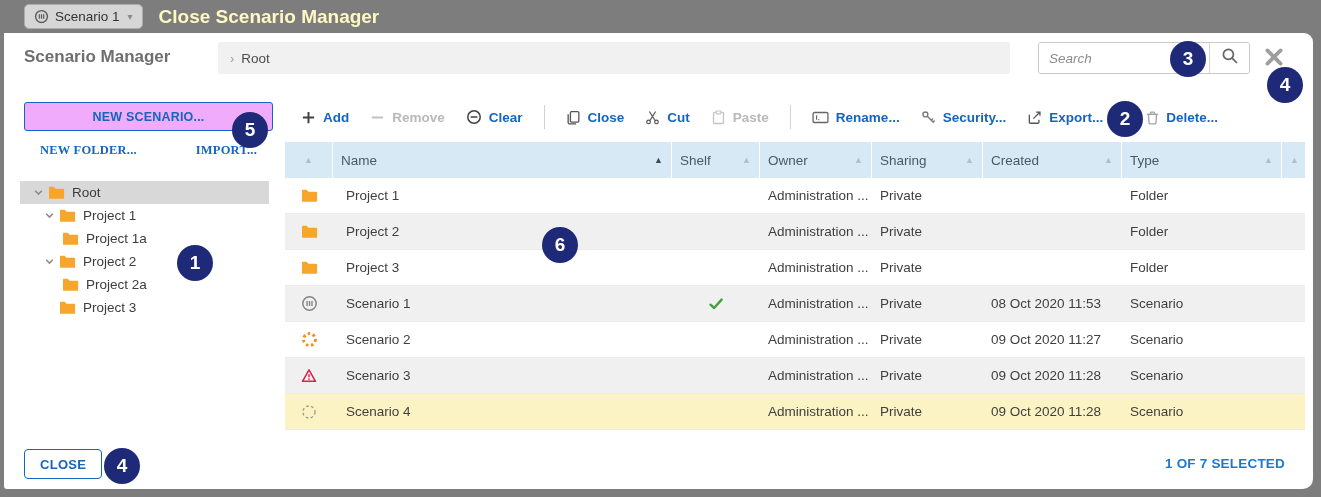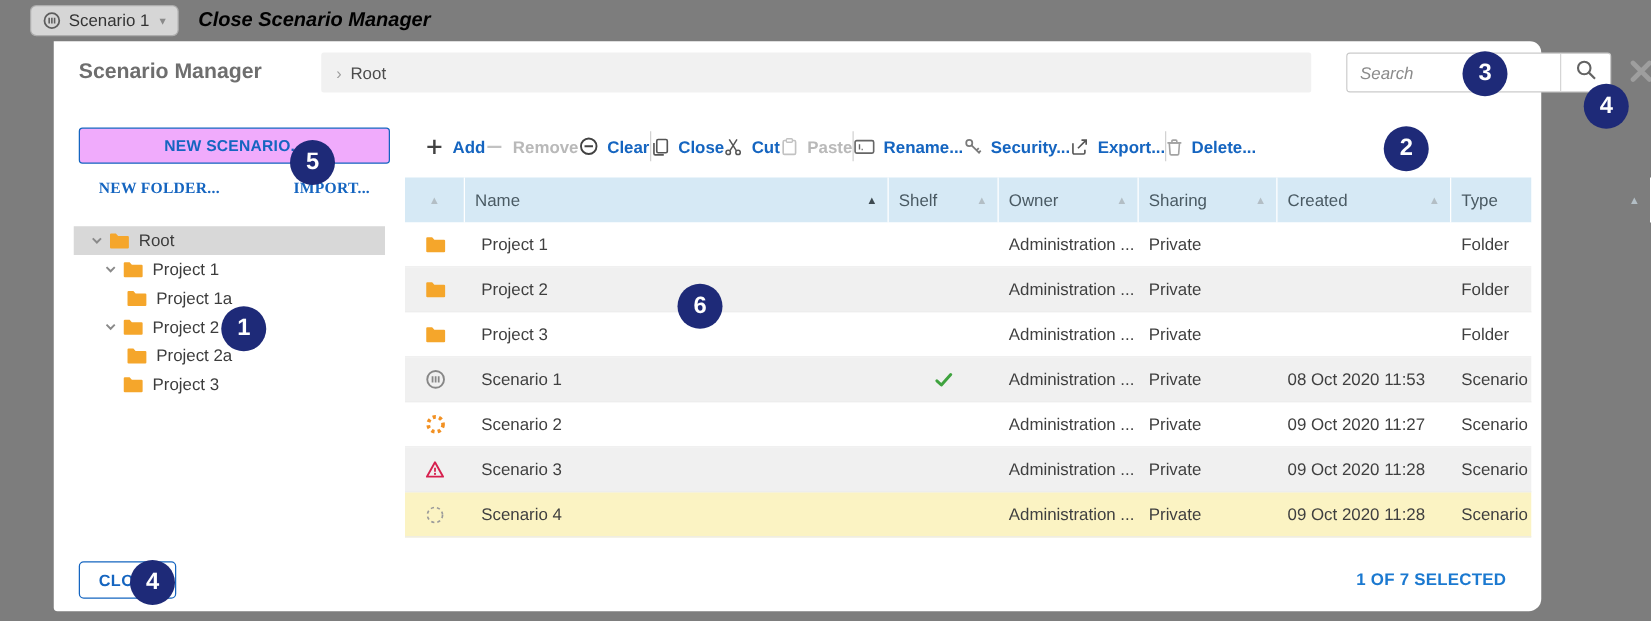--- a/index.html
+++ b/index.html
@@ -3,45 +3,45 @@
 <meta charset="utf-8">
 <style>
   * { margin:0; padding:0; box-sizing:border-box; }
   body { font-family:"Liberation Sans", sans-serif; }
   .frame { position:relative; width:1321px; height:497px; background:var(--frame-gray,#7d7d7d); overflow:hidden; }
 
   
   .topbar { position:absolute; left:0; top:0; width:100%; height:33px; display:flex; align-items:center; padding-left:24px; gap:16px; }
   .pill { display:flex; align-items:center; gap:6px; background:#d6d6d6; border:1px solid #adadad; border-radius:5px; height:25px; padding:0 9px; font-size:13.5px; color:#333; cursor:pointer; }
   .pill .caret { font-size:10px; color:#8a8a8a; margin-left:2px; }
-  .close-hint { color:#000000; font-style:italic; font-weight:bold; font-size:16px; cursor:pointer; }
-
-  
-  .panel { position:absolute; left:4px; top:33px; width:1190px; height:456px; background:#fff; border-radius:0 9px 10px 3px;margin-left:39px; }
+  .close-hint { color:#fef9c3; font-weight:bold; font-size:19px; cursor:pointer; }
+
+  
+  .panel { position:absolute; left:4px; top:33px; width:1309px; height:456px; background:#fff; border-radius:0 9px 10px 3px; }
   .panel-title { position:absolute; left:20px; top:14px; font-size:17px; font-weight:bold; color:#6e6e6e; }
   .breadcrumb { position:absolute; left:214px; top:9px; width:792px; height:32px; background:#f1f1f1; border-radius:2px; display:flex; align-items:center; padding-left:12px; gap:7px; font-size:13.5px; color:#4c4c4c; cursor:pointer; }
   .bc-chev { color:#9e9e9e; font-size:13px; }
   .search { position:absolute; left:1034px; top:9px; width:212px; height:32px; display:flex; border:1px solid #c9c9c9; border-radius:3px; background:#fff; overflow:hidden; }
   .search input { flex:1; border:none; outline:none; padding:0 10px; font-size:13.5px; font-family:inherit; color:#444; min-width:0; }
   .search input::placeholder { font-style:italic; color:#8b8b8b; }
   .search-btn { width:40px; border-left:1px solid #d5d5d5; display:flex; align-items:center; justify-content:center; cursor:pointer; background:#fff; }
   .x-close { position:absolute; left:1258px; top:12px; width:24px; height:24px; display:flex; align-items:center; justify-content:center; cursor:pointer; }
 
   
   .btn-new-scenario { position:absolute; left:20px; top:69px; width:249px; height:29px; background:#f0abfc; border:1px solid var(--link-blue,#1565c0); border-radius:3px; color:var(--link-blue,#1565c0); font-size:12.5px; font-weight:bold; font-family:inherit; letter-spacing:.2px; cursor:pointer; }
   .side-links { position:absolute; left:20px; top:110px; width:249px; display:flex; justify-content:space-between; padding:0 16px;font-family:Liberation Serif, serif; }
   .side-link { color:var(--link-blue,#1565c0); font-size:12.5px; font-weight:bold; letter-spacing:.2px; cursor:pointer; }
   .tree { position:absolute; left:0; top:148px; width:281px; }
   .tree-item { height:23px; display:flex; align-items:center; margin:0 16px; font-size:13.5px; color:#3c3c3c; cursor:pointer; white-space:nowrap; }
   .tree-item.selected { background:var(--tree-selected,#d8d8d8); }
   .chev-slot { width:15px; min-width:15px; display:flex; align-items:center; }
   .tree-folder { margin-right:7px; display:flex; }
 
   
-  .toolbar { position:absolute; left:281px; top:62px; right:6px; height:44px; display:flex; align-items:center; padding-left:16px; }
+  .toolbar { position:absolute; left:281px; top:62px; right:6px; height:44px; display:flex; align-items:center; padding-left:16px; gap:21px; }
   .tb-item { display:flex; align-items:center; gap:7px; color:var(--link-blue,#1565c0); font-weight:bold; font-size:13.5px; cursor:pointer; white-space:nowrap; }
   .tb-item.disabled { color:#b9b9b9; cursor:default; }
   .tb-icon { display:flex; align-items:center; }
   .tb-sep { width:1px; height:24px; background:#d2d2d2; }
 
   
   .table { position:absolute; left:281px; top:109px; right:8px; --cols:48px 339px 88px 112px 111px 139px 160px 1fr; }
   .thead { display:grid; grid-template-columns:var(--cols); height:36px; background:var(--header-blue,#d6e9f5); }
   .th { display:flex; align-items:center; padding:0 8px; font-size:13.5px; color:#4a5a63; border-right:1px solid #fff; cursor:pointer;justify-content:flex-end; }
   .th:last-child { border-right:none; }

